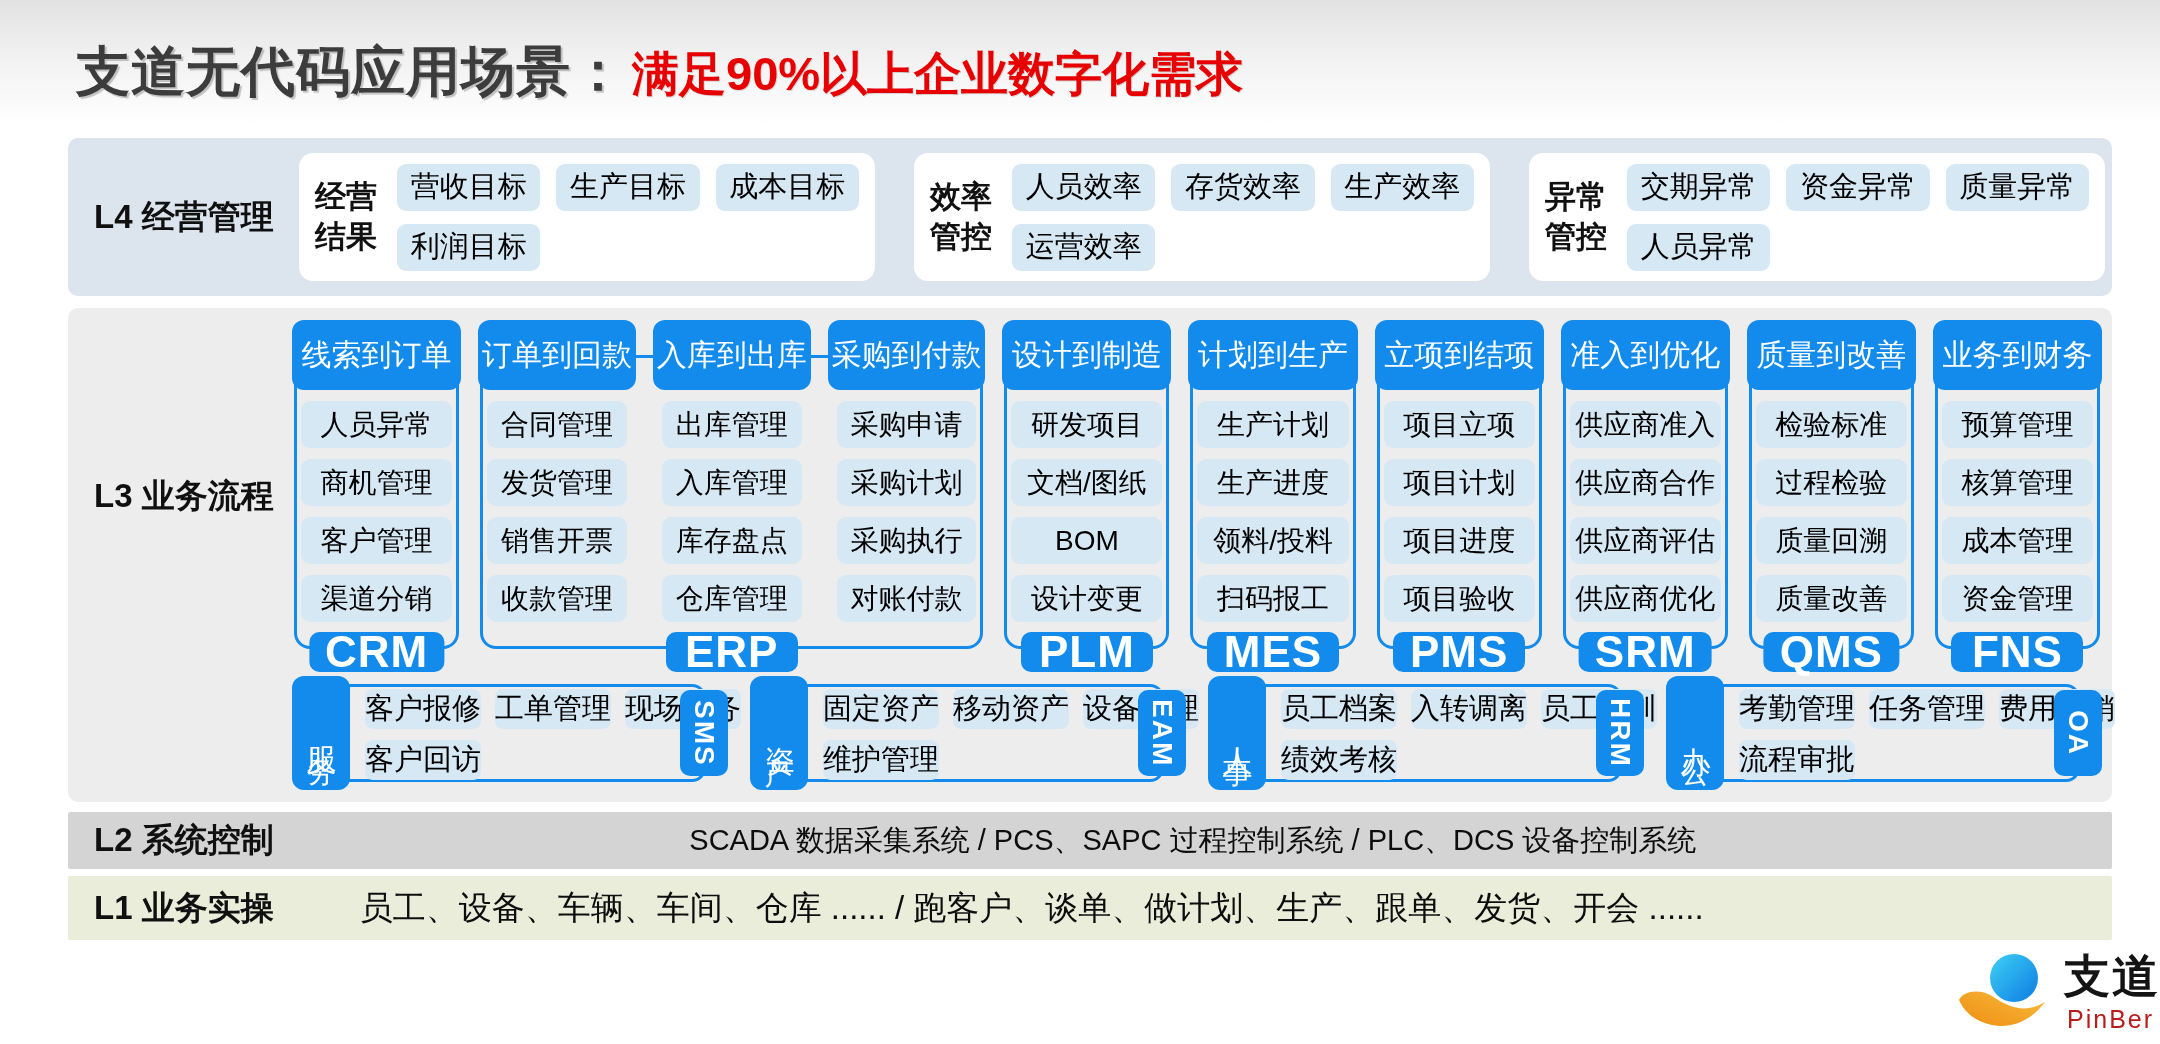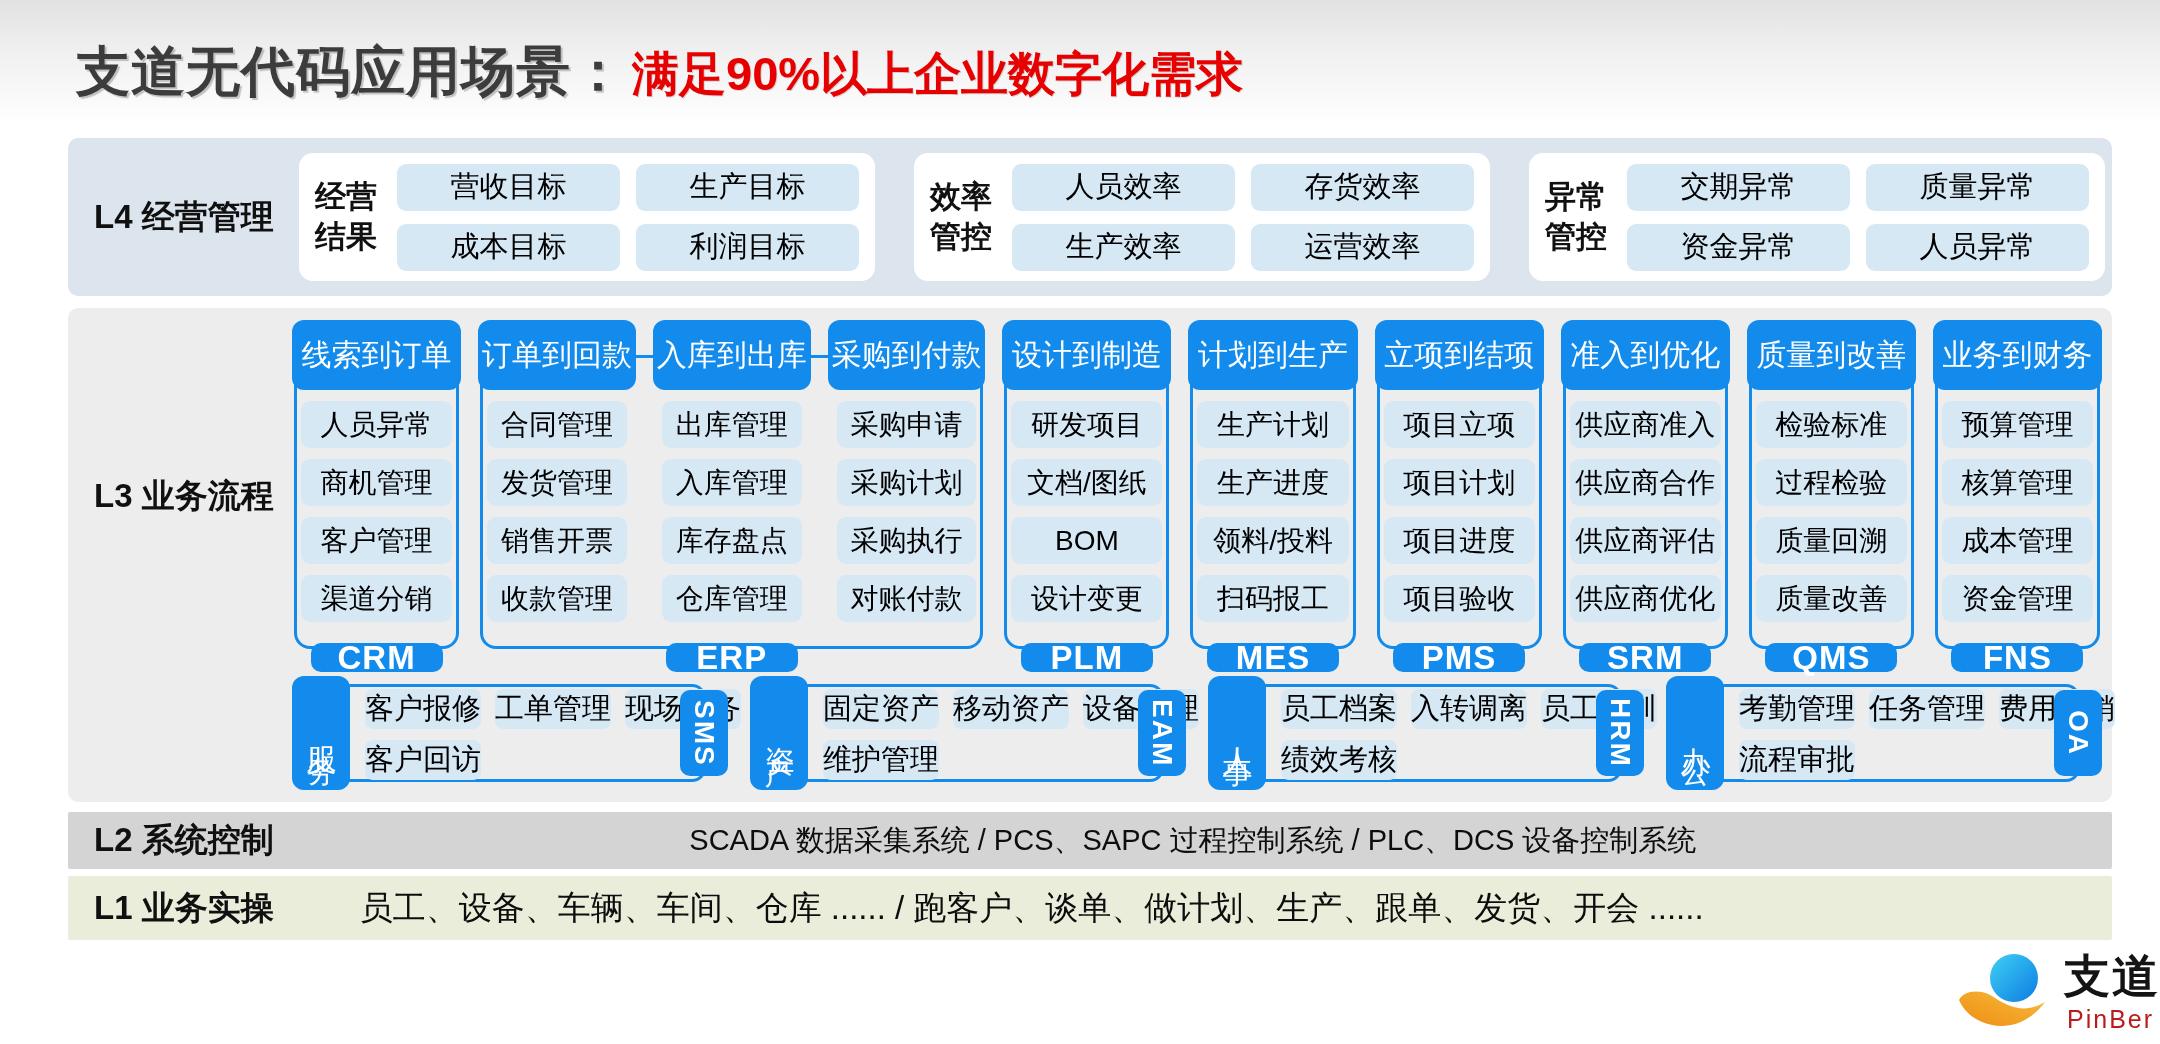--- a/index.html
+++ b/index.html
@@ -17,39 +17,39 @@
   .row{position:absolute;left:68px;width:2044px;}
   .row-label{font-size:33px;font-weight:600;color:#101010;white-space:nowrap;}
   
   .l4{top:138px;height:158px;background:var(--l4bg,#dce4ee);border-radius:10px;
     display:flex;align-items:center;}
   .l4 .row-label{flex:0 0 205px;margin-left:26px;}
   .l4-cards{display:flex;gap:39px;flex:1;margin-right:8px;}
   .l4-card{width:576px;height:128px;background:#ffffff;border-radius:14px;
     display:flex;align-items:center;padding:0 16px;box-sizing:border-box;}
   .l4-card-label{flex:0 0 70px;font-size:31px;font-weight:600;color:#111;line-height:1.3;}
-  .l4-chips{flex:1;display:grid;grid-template-columns:1fr 1fr;gap:13px 16px;margin-left:12px;}
+  .l4-chips{flex:1;display:grid;grid-template-columns:1fr 1fr 1fr;gap:13px 16px;margin-left:12px;}
   .l4-chip{height:47px;background:var(--chip,#d7e8f5);border-radius:9px;
     display:flex;align-items:center;justify-content:center;font-size:29px;color:#000;white-space:nowrap;}
   
   .l3{top:308px;height:494px;background:var(--l3bg,#ededee);border-radius:10px;}
   .l3 .row-label{position:absolute;left:26px;top:188px;transform:translateY(-50%);}
   .flow-area{position:absolute;left:224px;right:10px;top:12px;height:352px;display:flex;gap:17px;}
   .fgroup{position:relative;display:flex;flex-basis:0;min-width:0;}
   .fgroup-outline{position:absolute;left:2px;right:2px;top:35px;bottom:23px;
     border:3px solid var(--accent,#128bec);border-radius:16px;}
   .fcols{flex:1;display:flex;gap:17px;min-width:0;}
   .fcol{flex:1;display:flex;flex-direction:column;gap:11px;min-width:0;position:relative;z-index:1;}
   .fheader{height:70px;flex:0 0 70px;background:var(--accent,#128bec);border-radius:12px;color:#fff;
     font-size:30px;font-weight:500;display:flex;align-items:center;justify-content:center;white-space:nowrap;}
   .fchip{height:47px;flex:0 0 47px;margin:0 9px;background:var(--chip,#d7e8f5);border-radius:9px;
     display:flex;align-items:center;justify-content:center;font-size:28px;color:#000;white-space:nowrap;}
-  .fbadge{position:absolute;left:50%;bottom:0;transform:translateX(-50%);height:29px;min-width:132px;
+  .fbadge{position:absolute;left:50%;bottom:0;transform:translateX(-50%);height:40px;min-width:132px;
     padding:8px 16px;box-sizing:border-box;background:var(--accent,#128bec);border-radius:10px;color:#fff;
-    font-size:33px;font-weight:600;display:flex;align-items:center;justify-content:center;z-index:2;letter-spacing:1px;}
+    font-size:44px;font-weight:600;display:flex;align-items:center;justify-content:center;z-index:2;letter-spacing:1px;}
   
   .svc-area{position:absolute;left:224px;right:10px;top:368px;height:114px;display:flex;gap:22px;}
   .sgroup{position:relative;flex:1;display:flex;min-width:0;}
   .sgroup-outline{position:absolute;left:28px;right:22px;top:8px;bottom:8px;
     border:3px solid var(--accent,#128bec);border-radius:14px;}
   .stab-left{flex:0 0 58px;background:var(--accent,#128bec);border-radius:12px;color:#fff;
     display:flex;align-items:center;justify-content:center;font-size:30px;font-weight:500;
     writing-mode:vertical-rl;text-orientation:upright;letter-spacing:10px;z-index:1;}
   .stab-right{position:absolute;right:0;top:14px;bottom:14px;width:48px;
     background:var(--accent,#128bec);border-radius:10px;color:#fff;display:flex;align-items:center;
@@ -99,22 +99,22 @@
             <div class="l4-chip">人员效率</div>
             <div class="l4-chip">存货效率</div>
             <div class="l4-chip">生产效率</div>
             <div class="l4-chip">运营效率</div>
           </div>
         </div>
         <div class="l4-card">
           <div class="l4-card-label">异常管控</div>
           <div class="l4-chips">
             <div class="l4-chip">交期异常</div>
+            <div class="l4-chip">资金异常</div>
             <div class="l4-chip">质量异常</div>
-            <div class="l4-chip">资金异常</div>
             <div class="l4-chip">人员异常</div>
           </div>
         </div>
       </div>
   </div>
 
   <div class="row l3">
     <div class="row-label">L3 业务流程</div>
     <div class="flow-area" id="flow-area">
         <div class="fgroup" style="flex-grow: 1;">

